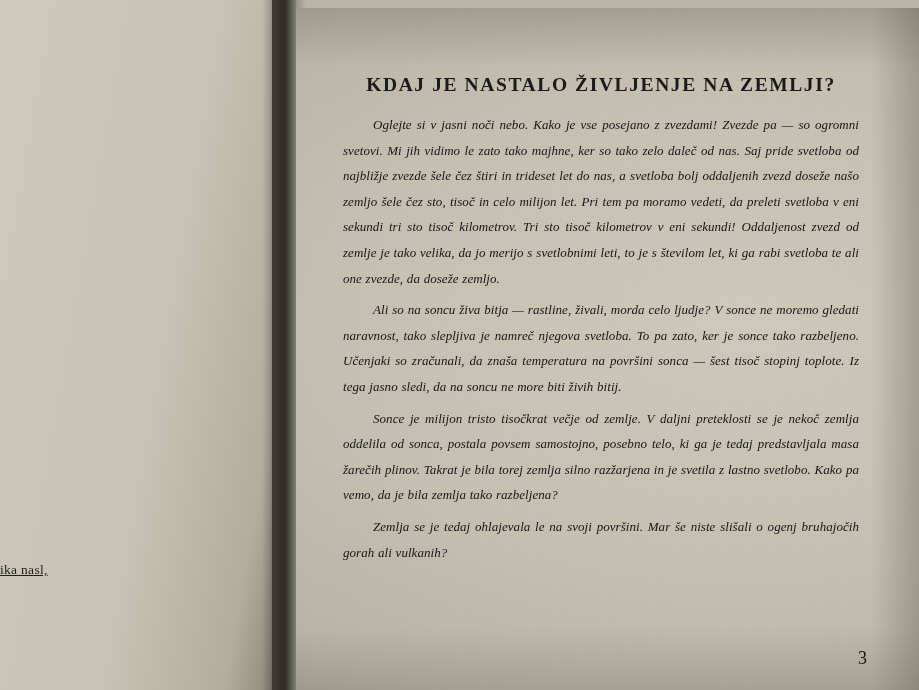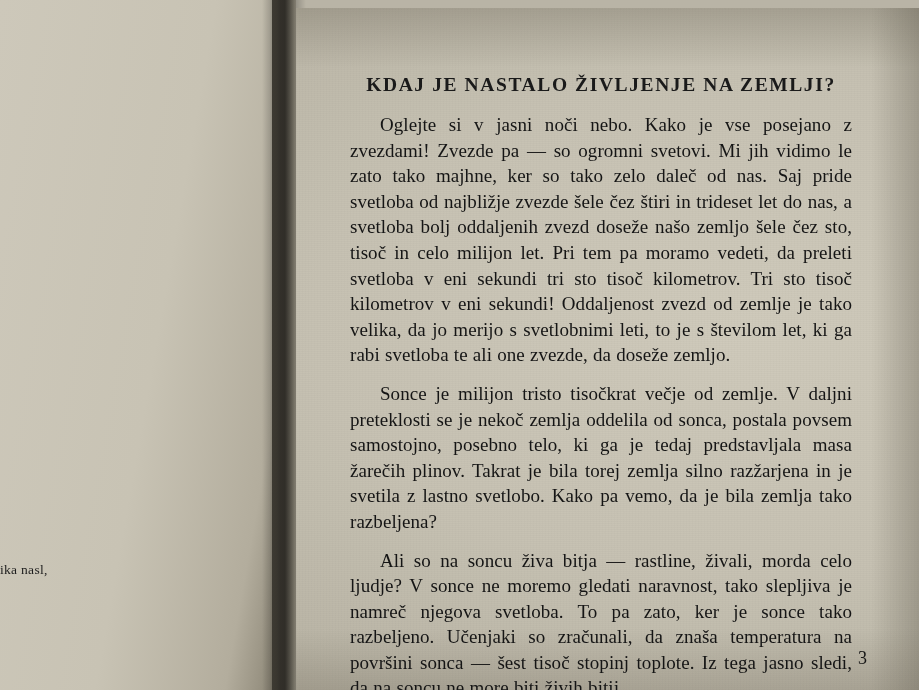--- a/index.html
+++ b/index.html
@@ -28,21 +28,21 @@
   .left-page .colophon {
     position: absolute;
     left: 0px;
     top: 560px;
     width: 170px;
     font-size: 13.5px;
     line-height: 19px;
     color: #1d1d1d;
     letter-spacing: .3px;
   }
-  .left-page .colophon div { white-space: nowrap; }
+  .left-page .colophon div { white-space: nowrap; text-decoration: underline; }
 
   
   .gutter {
     position: absolute;
     left: 262px;
     top: 0;
     width: 44px;
     height: 690px;
     background: linear-gradient(90deg,
         rgba(0,0,0,0.00) 0%,
@@ -112,29 +112,30 @@
     margin: 0 0 16px 0;
     font-size: 19.5px;
     font-weight: bold;
     letter-spacing: 1.6px;
     text-align: center;
     color: #1a1a1a;
     font-family: "Liberation Serif", serif;
   }
 
   p.para {
-    margin: 13px;
+    margin: 6px;
     text-indent: 30px;
-    font-size: 19px;
+    font-size: 13px;
     line-height: 25.6px;
     text-align: justify;
     color: #151515;
     letter-spacing: 0.05px;
     word-spacing: 0.4px;
     font-family: "Liberation Serif", serif;
+    font-style: italic;
   }
 
   .folio {
     position: absolute;
     right: 52px;
     top: 640px;
     font-size: 18px;
     color: #161616;
     font-family: "Liberation Serif", serif;
   }
@@ -155,22 +156,22 @@
 
   <div class="right-page">
     <div class="page-grain"></div>
     <div class="top-shade"></div>
     <div class="right-edge-shade"></div>
     <div class="bottom-shade"></div>
 
     <div class="text-block">
       <h1 class="chapter-title">KDAJ JE NASTALO ŽIVLJENJE NA ZEMLJI?</h1>
       <p class="para">Oglejte si v jasni noči nebo. Kako je vse posejano z zvezdami! Zvezde pa — so ogromni svetovi. Mi jih vidimo le zato tako majhne, ker so tako zelo daleč od nas. Saj pride svetloba od najbližje zvezde šele čez štiri in trideset let do nas, a svetloba bolj oddaljenih zvezd doseže našo zemljo šele čez sto, tisoč in celo milijon let. Pri tem pa moramo vedeti, da preleti svetloba v eni sekundi tri sto tisoč kilometrov. Tri sto tisoč kilometrov v eni sekundi! Oddaljenost zvezd od zemlje je tako velika, da jo merijo s svetlobnimi leti, to je s številom let, ki ga rabi svetloba te ali one zvezde, da doseže zemljo.</p>
+      <p class="para">Ali so na soncu živa bitja — rastline, živali, morda celo ljudje? V sonce ne moremo gledati naravnost, tako slepljiva je namreč njegova svetloba. To pa zato, ker je sonce tako razbeljeno. Učenjaki so zračunali, da znaša temperatura na površini sonca — šest tisoč stopinj toplote. Iz tega jasno sledi, da na soncu ne more biti živih bitij.</p>
       <p class="para">Sonce je milijon tristo tisočkrat večje od zemlje. V daljni preteklosti se je nekoč zemlja oddelila od sonca, postala povsem samostojno, posebno telo, ki ga je tedaj predstavljala masa žarečih plinov. Takrat je bila torej zemlja silno razžarjena in je svetila z lastno svetlobo. Kako pa vemo, da je bila zemlja tako razbeljena?</p>
-      <p class="para">Ali so na soncu živa bitja — rastline, živali, morda celo ljudje? V sonce ne moremo gledati naravnost, tako slepljiva je namreč njegova svetloba. To pa zato, ker je sonce tako razbeljeno. Učenjaki so zračunali, da znaša temperatura na površini sonca — šest tisoč stopinj toplote. Iz tega jasno sledi, da na soncu ne more biti živih bitij.</p>
       <p class="para">Zemlja se je tedaj ohlajevala le na svoji površini. Mar še niste slišali o ogenj bruhajočih gorah ali vulkanih?</p>
 
     </div>
 
     <div class="folio">3</div>
   </div>
 
 </div>
 
 </body></html>

